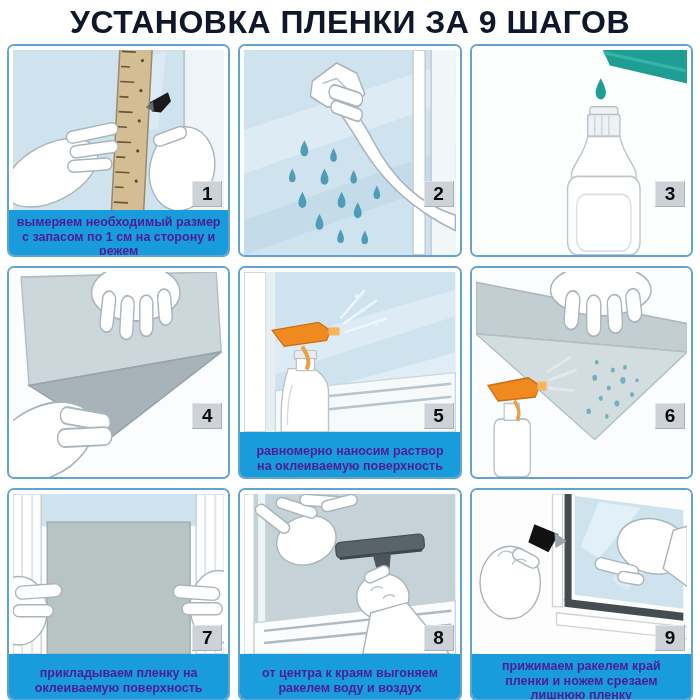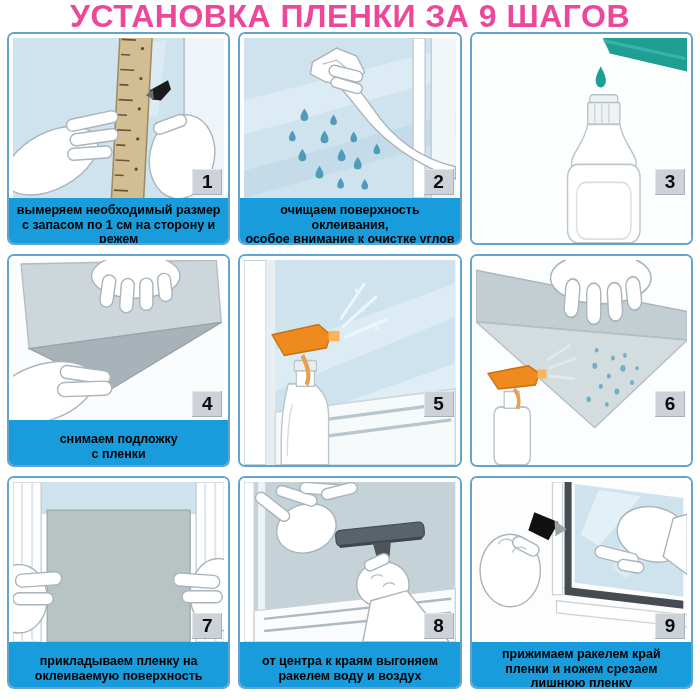--- a/index.html
+++ b/index.html
@@ -1,35 +1,35 @@
 <!DOCTYPE html>
 <html><head>
 <meta charset="utf-8">
 <style>
   html,body{margin:0;padding:0;}
   body{
     width:700px;height:700px;overflow:hidden;background:#ffffff;
     font-family:"Liberation Sans", sans-serif;
   }
   .title{
-    height:32px;display:flex;align-items:center;justify-content:center;
-    font-size:32px;font-weight:800;letter-spacing:.5px;color:#ec4899;
+    height:44px;display:flex;align-items:center;justify-content:center;
+    font-size:32px;font-weight:800;letter-spacing:.5px;color:#0f172a;
   }
   .grid{
     display:grid;grid-template-columns:repeat(3,1fr);
     grid-template-rows:213px 213px 213px;gap:9px 8px;padding:0 7px;
   }
   .card{
     position:relative;border:2px solid #63a4cf;border-radius:7px;
     overflow:hidden;background:#fff;display:flex;flex-direction:column;
   }
   .illus{flex:1;padding:4px 4px 0 4px;background:#fff;}
   .illus svg{width:100%;height:100%;display:block;}
   .caption{
-    flex:none;min-height:48px;background:#189cdc;color:#000000;
+    flex:none;min-height:48px;background:#189cdc;color:#4c1d95;
     font-weight:bold;font-size:12.5px;line-height:1.18;text-align:center;
     display:flex;align-items:center;justify-content:center;
     padding:3px 4px 5px 4px;white-space:pre-line;
   }
   .badge{
     position:absolute;right:6px;bottom:48px;width:30px;height:26px;
     background:#ccd2d7;box-shadow:inset -1px -1px 0 #a9b1b8, inset 1px 1px 0 #e2e6ea;
     color:#0c0c0c;font-weight:800;font-size:19px;
     display:flex;align-items:center;justify-content:center;z-index:3;
   }
@@ -121,23 +121,20 @@
         <path class="hand" d="M210,128 C176,120 148,100 128,70 C120,58 112,48 103,42 L96,50 C108,62 116,76 132,92 C152,112 178,128 210,140 Z"></path>
         <g>
           <polygon class="hand" points="68,24 92,10 112,18 120,34 106,46 82,44 66,36"></polygon>
           <polyline points="78,26 92,22 102,30" fill="none" stroke="#b7c2c9" stroke-width="1.3"></polyline>
         </g>
         <rect class="hand" x="86" y="26" width="34" height="11" rx="5.5" transform="rotate(14 86 26)"></rect>
         <rect class="hand" x="88" y="38" width="32" height="10" rx="5" transform="rotate(16 88 38)"></rect>
       </svg>
     </div>
     <div class="badge">2</div>
-    <div class="caption">очищаем поверхность
-оклеивания,
-особое внимание к очистке углов</div>
   </div>
 
   <div class="card">
     <div class="illus">
       <svg viewBox="0 0 210 159" preserveAspectRatio="none">
         <rect width="210" height="159" fill="#fdfefe"></rect>
         <g>
           <polygon points="126,0 210,0 210,26 133,12" fill="#1f9e93"></polygon>
           <line x1="127" y1="2" x2="208" y2="16" stroke="#37b3a8" stroke-width="2.5"></line>
         </g>
@@ -171,22 +168,20 @@
           <rect class="hand" x="143" y="14" width="13" height="28" rx="6.5" transform="rotate(-6 143 14)"></rect>
         </g>
         <g>
           <ellipse class="hand" cx="30" cy="132" rx="52" ry="28" transform="rotate(-18 30 132)"></ellipse>
           <rect class="hand" x="48" y="104" width="50" height="13" rx="6.5" transform="rotate(8 48 104)"></rect>
           <rect class="hand" x="44" y="122" width="54" height="14" rx="7" transform="rotate(-2 44 122)"></rect>
         </g>
       </svg>
     </div>
     <div class="badge">4</div>
-    <div class="caption">снимаем подложку
-с пленки</div>
   </div>
 
   <div class="card">
     <div class="illus">
       <svg viewBox="0 0 210 159" preserveAspectRatio="none">
         <rect width="210" height="159" fill="#cfe3ee"></rect>
         <polygon points="30,70 210,18 210,44 30,102" fill="#ddecf4"></polygon>
         <polygon points="30,130 210,80 210,104 30,159" fill="#dfeef6"></polygon>
         <rect x="0" y="0" width="22" height="159" fill="#ffffff" stroke="#c2ced6" stroke-width="1.5"></rect>
         <rect x="22" y="0" width="9" height="159" fill="#e7eff3"></rect>
@@ -206,20 +201,22 @@
           <path d="M48,112 C44,124 43,136 43,152" fill="none" stroke="#d5dde2" stroke-width="1.4"></path>
           <rect x="50" y="78" width="22" height="9" rx="2" fill="#e8edf0" stroke="#b9c5cc" stroke-width="1.2"></rect>
           <rect x="52" y="86" width="18" height="12" fill="#ffffff" stroke="#b9c5cc" stroke-width="1.2"></rect>
           <polygon points="28,58 74,50 86,58 82,68 40,74" fill="#ef8a1e" stroke="#c96f12" stroke-width="1.2"></polygon>
           <rect x="84" y="55" width="11" height="8" fill="#f9b45a"></rect>
           <path d="M58,74 C64,84 66,90 62,97" fill="none" stroke="#e8a04c" stroke-width="4"></path>
         </g>
       </svg>
     </div>
     <div class="badge">5</div>
+    <div class="caption">равномерно наносим раствор
+на оклеиваемую поверхность</div>
   </div>
 
   <div class="card">
     <div class="illus">
       <svg viewBox="0 0 210 159" preserveAspectRatio="none">
         <rect width="210" height="159" fill="#fbfdfe"></rect>
         <polygon points="0,8 210,40 210,62 0,48" fill="#c3ced2" stroke="#aab6bc" stroke-width="1.2"></polygon>
         <polygon points="0,48 210,62 118,130" fill="#d3dde0" stroke="#b3bfc4" stroke-width="1.2"></polygon>
         <g fill="#6fb0c4">
           <circle cx="118" cy="82" r="2.4"></circle>

